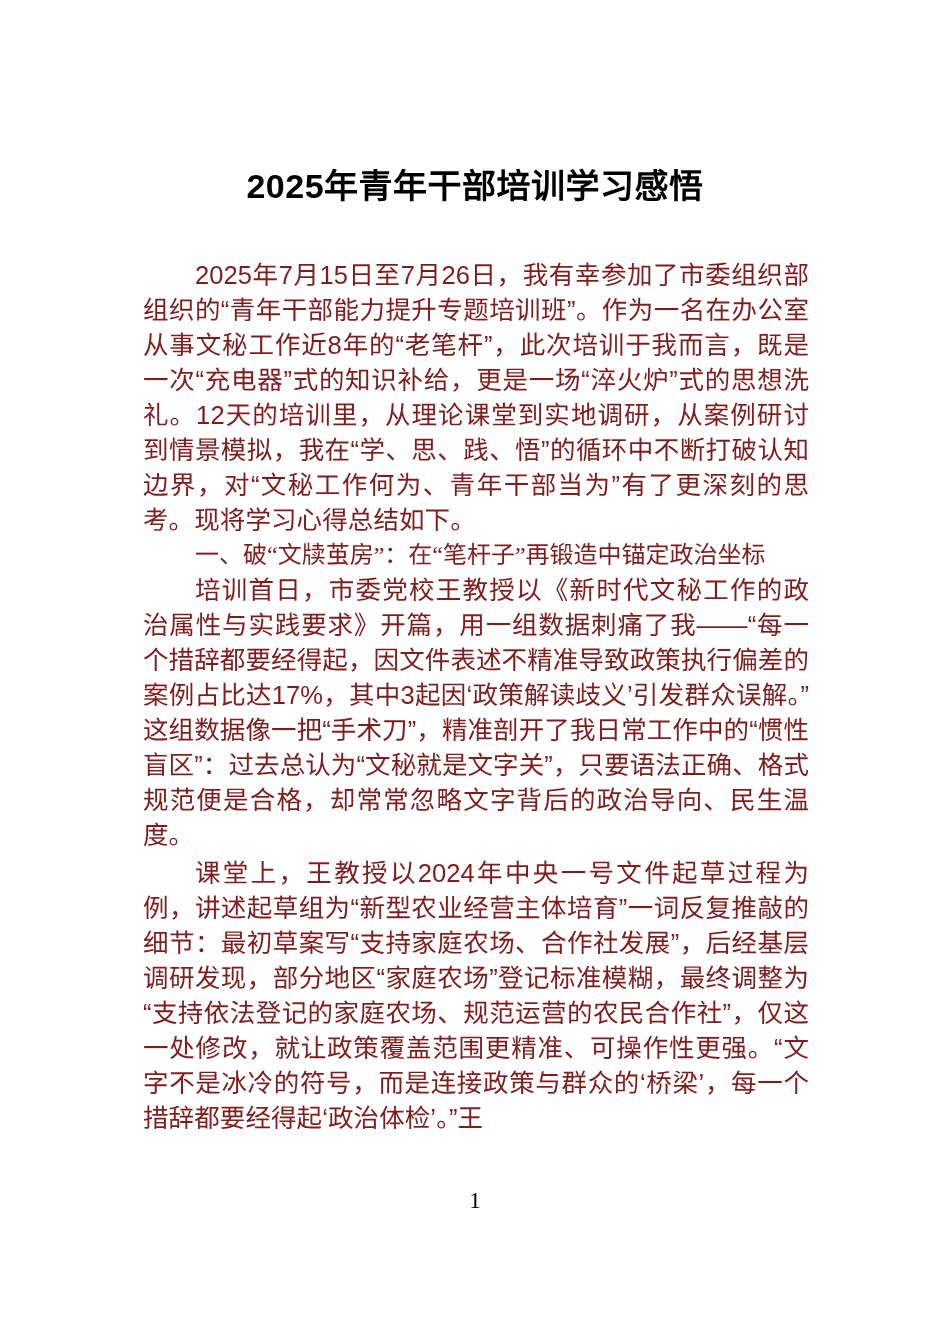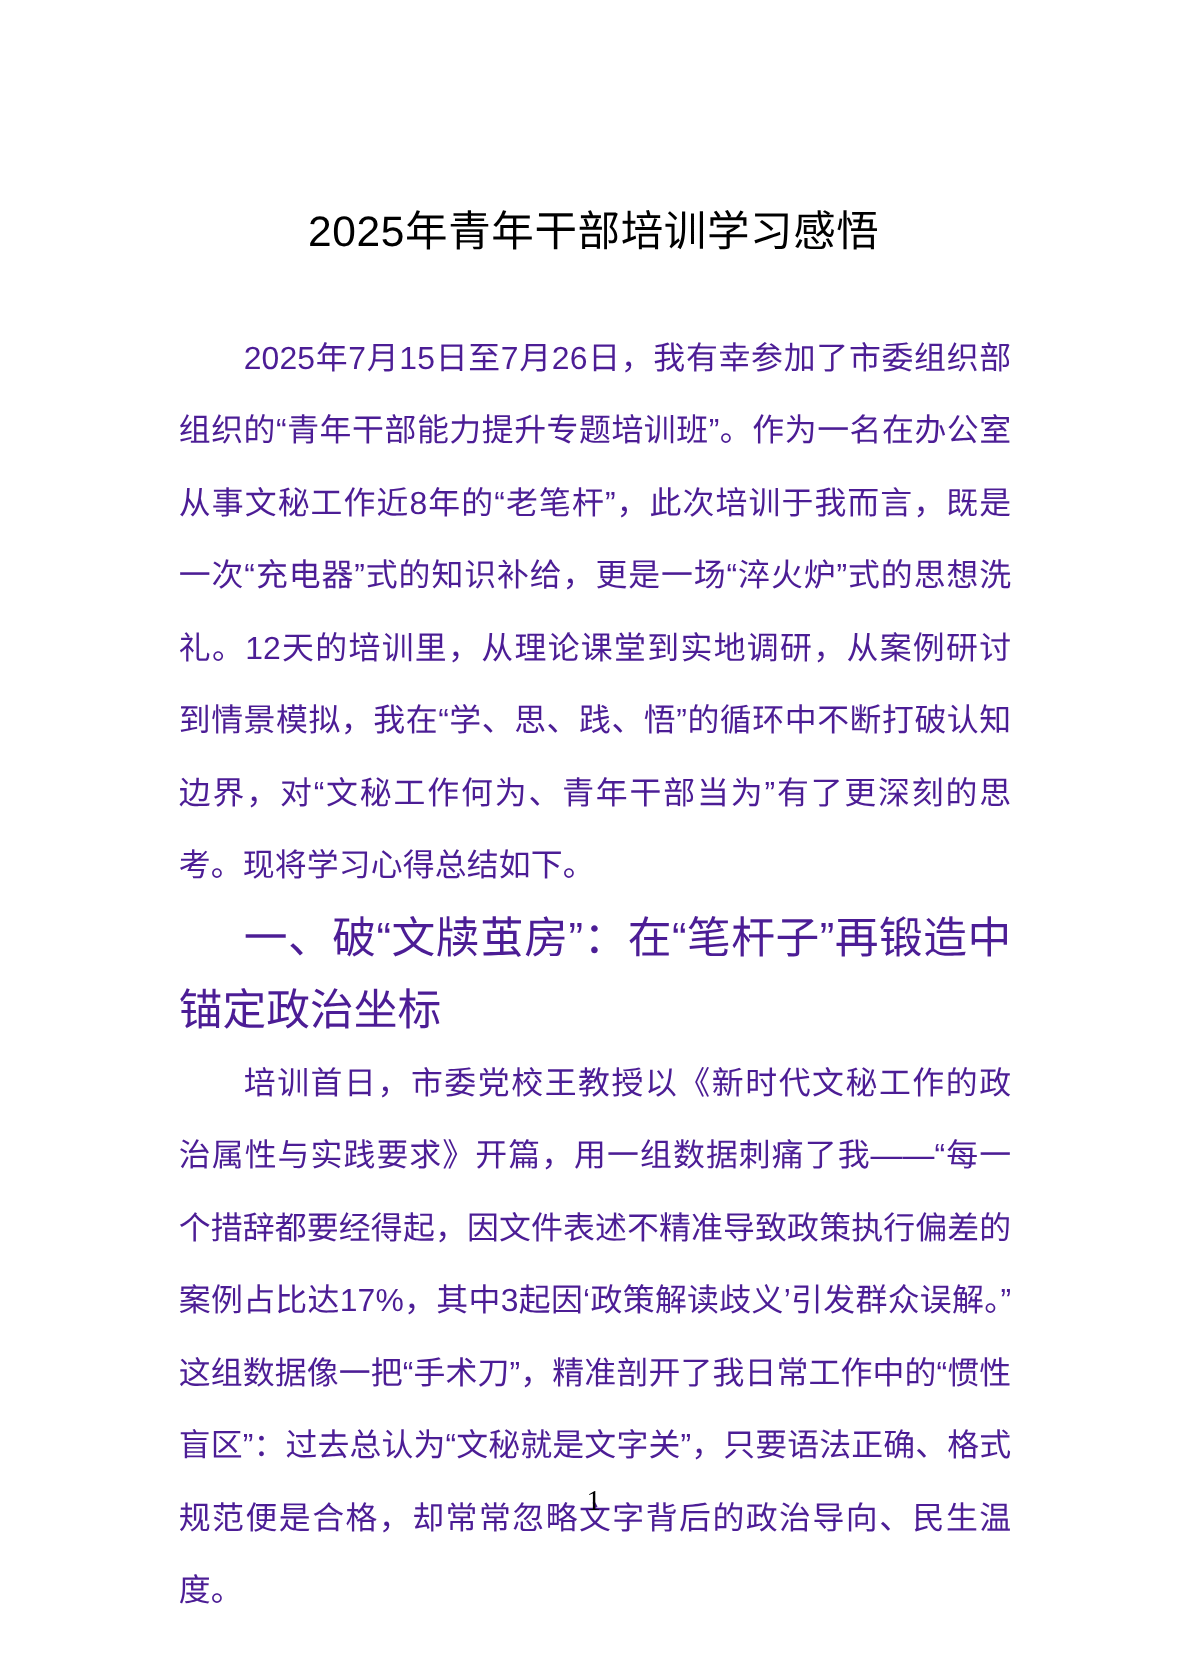--- a/index.html
+++ b/index.html
@@ -20,49 +20,49 @@
 
   .doc-title {
     position: absolute;
     top: 163px;
     left: 0;
     width: 950px;
     text-align: center;
     font-family: "Liberation Sans", "DejaVu Sans", sans-serif;
     font-size: 34px;
     line-height: 46px;
-    font-weight: 400;
+    font-weight: 700;
     letter-spacing: 0.5px;
     color: #000000;
     white-space: nowrap;
   }
 
   .body-block {
     position: absolute;
     top: 258px;
     left: 143px;
     width: 666px;
   }
 
   p.para {
     margin: 0;
     font-family: "Liberation Sans", "DejaVu Sans", sans-serif;
     font-size: 25.5px;
-    line-height: 58px;
-    color: #4c1d95;
+    line-height: 35px;
+    color: #7f1d1d;
     text-align: justify;
     text-justify: inter-ideograph;
     text-indent: 52px;
     letter-spacing: 0.1px;
     word-break: break-all;
   }
 
   p.para.heading {
-    font-family: Liberation Sans, sans-serif;
-    font-size: 35px;
+    font-family: Liberation Serif, serif;
+    font-size: 24px;
     letter-spacing: 0px;
   }
 
   p.para.gap-before {
     margin-top: 3px;
   }
 
   .page-number {
     position: absolute;
     top: 1186px;
@@ -83,18 +83,19 @@
   <div class="doc-title">2025年青年干部培训学习感悟</div>
 
   <div class="body-block">
 
     <p class="para">2025年7月15日至7月26日，我有幸参加了市委组织部组织的“青年干部能力提升专题培训班”。作为一名在办公室从事文秘工作近8年的“老笔杆”，此次培训于我而言，既是一次“充电器”式的知识补给，更是一场“淬火炉”式的思想洗礼。12天的培训里，从理论课堂到实地调研，从案例研讨到情景模拟，我在“学、思、践、悟”的循环中不断打破认知边界，对“文秘工作何为、青年干部当为”有了更深刻的思考。现将学习心得总结如下。</p>
 
     <p class="para heading">一、破“文牍茧房”：在“笔杆子”再锻造中锚定政治坐标</p>
 
     <p class="para">培训首日，市委党校王教授以《新时代文秘工作的政治属性与实践要求》开篇，用一组数据刺痛了我——“每一个措辞都要经得起，因文件表述不精准导致政策执行偏差的案例占比达17%，其中3起因‘政策解读歧义’引发群众误解。”这组数据像一把“手术刀”，精准剖开了我日常工作中的“惯性盲区”：过去总认为“文秘就是文字关”，只要语法正确、格式规范便是合格，却常常忽略文字背后的政治导向、民生温度。</p>
 
+    <p class="para gap-before">课堂上，王教授以2024年中央一号文件起草过程为例，讲述起草组为“新型农业经营主体培育”一词反复推敲的细节：最初草案写“支持家庭农场、合作社发展”，后经基层调研发现，部分地区“家庭农场”登记标准模糊，最终调整为“支持依法登记的家庭农场、规范运营的农民合作社”，仅这一处修改，就让政策覆盖范围更精准、可操作性更强。“文字不是冰冷的符号，而是连接政策与群众的‘桥梁’，每一个措辞都要经得起‘政治体检’。”王</p>
 
   </div>
 
   <div class="page-number">1</div>
 
 </div>
 
 </body></html>

